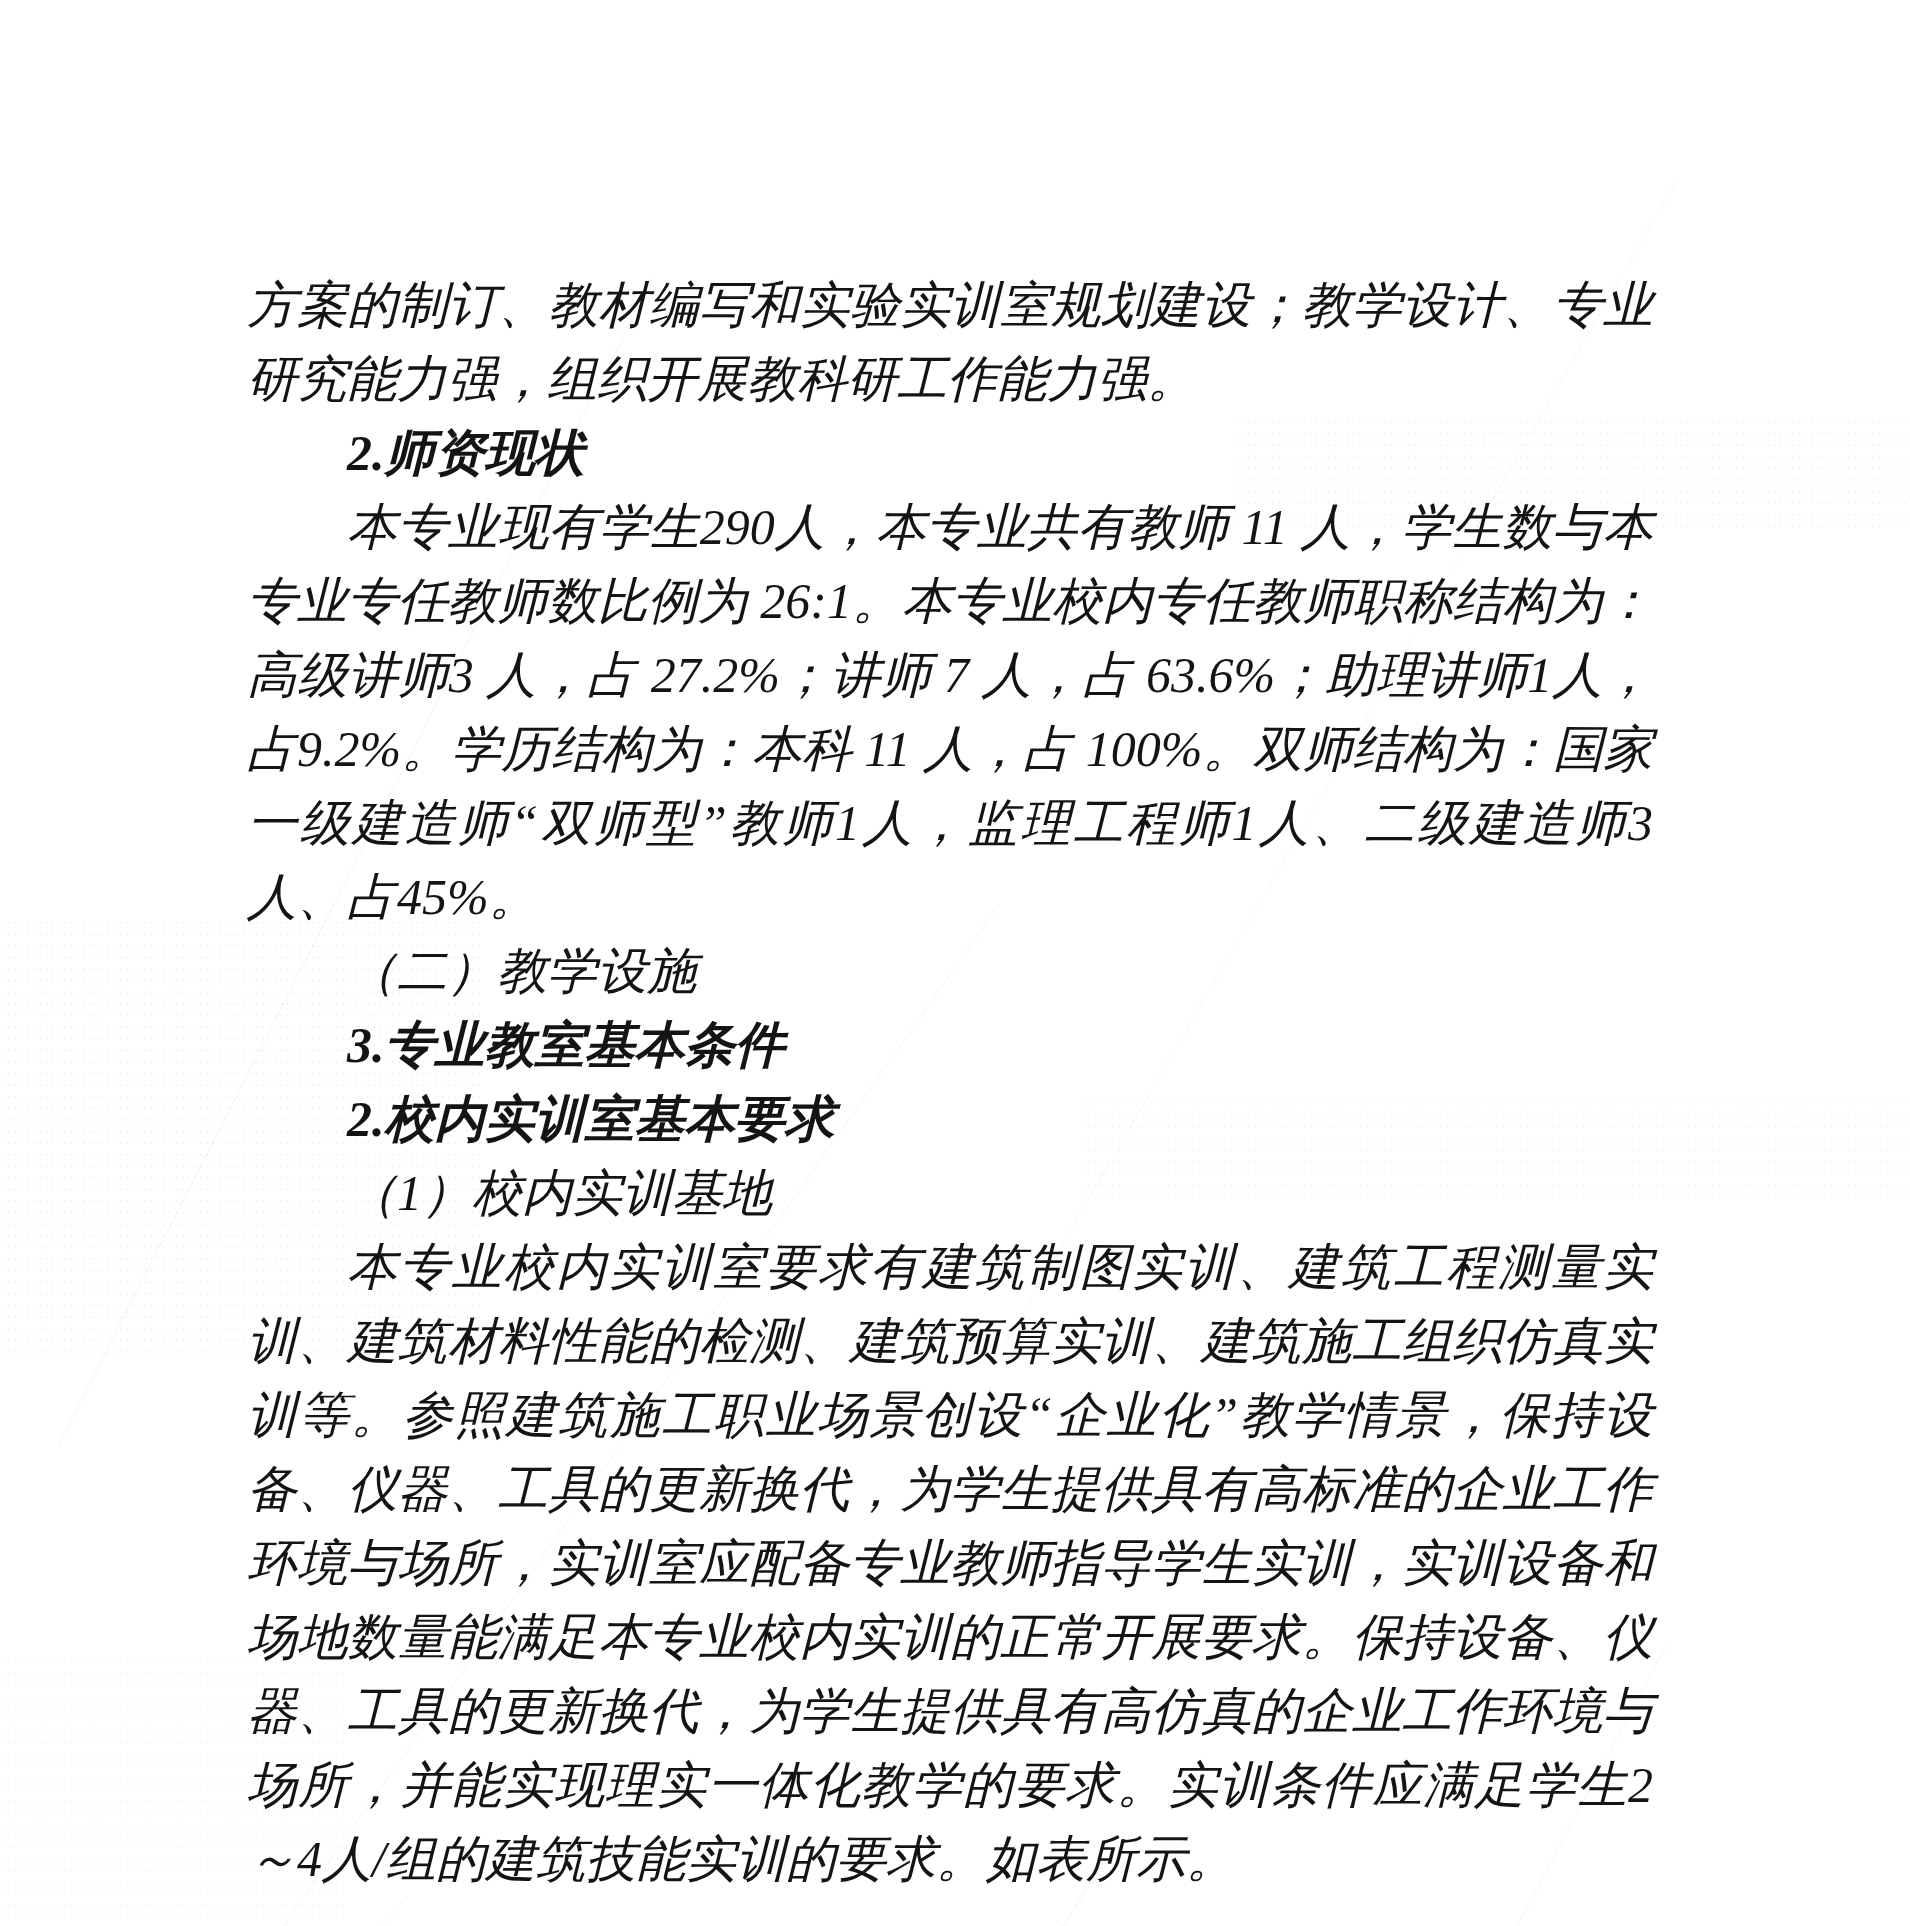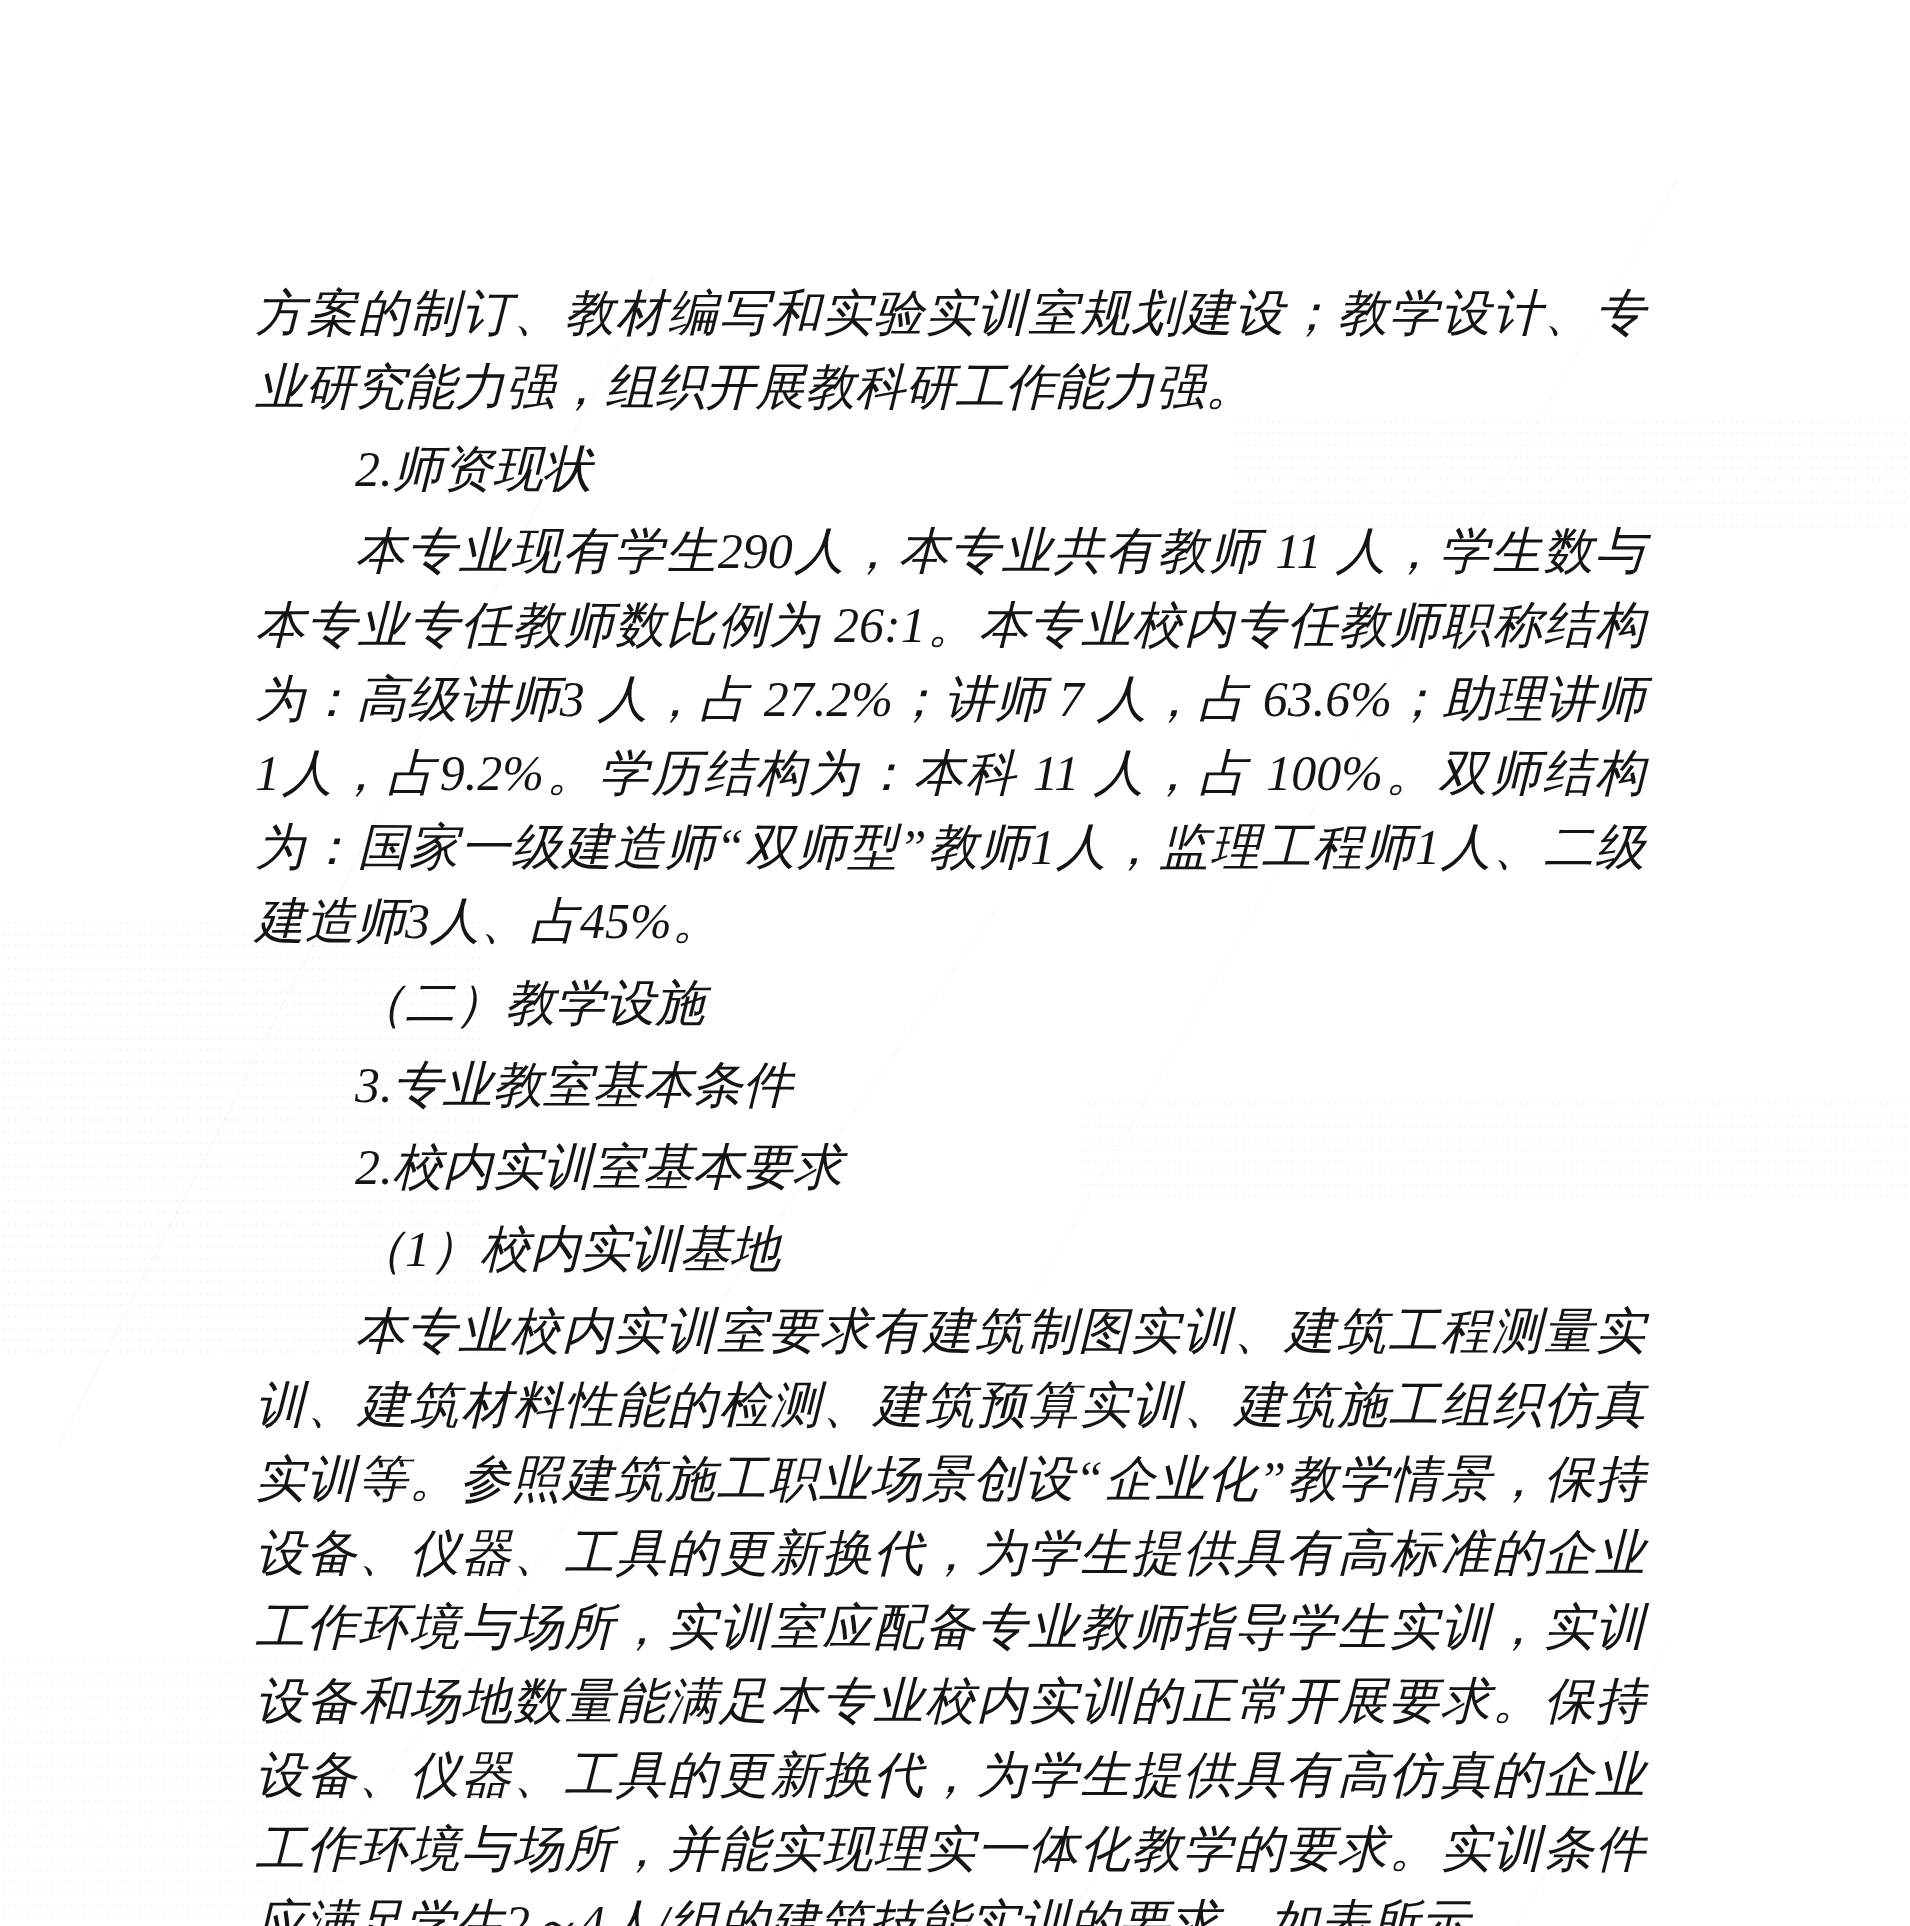--- a/index.html
+++ b/index.html
@@ -36,23 +36,23 @@
   .content {
     position: absolute;
     left: 247px; top: 268px;
     width: 1406px;
     font-size: 50px;
     line-height: 74px;
     text-align: justify;
     font-style: italic;          
     color: #141414;
   }
-  .content p { margin: 8px; padding: 0; }
+  .content p { margin: 0; padding: 0; }
   .indent  { text-indent: 2em; }
-  .bold    { font-weight: 400; }
+  .bold    { font-weight: 700; }
 </style>
 </head>
 <body>
 
 <div class="page">
 
   <div class="dotband band-leftmid"></div>
   <div class="dotband band-rightup"></div>
   <div class="dotband band-right2"></div>
   <div class="dotband band-left3"></div>

